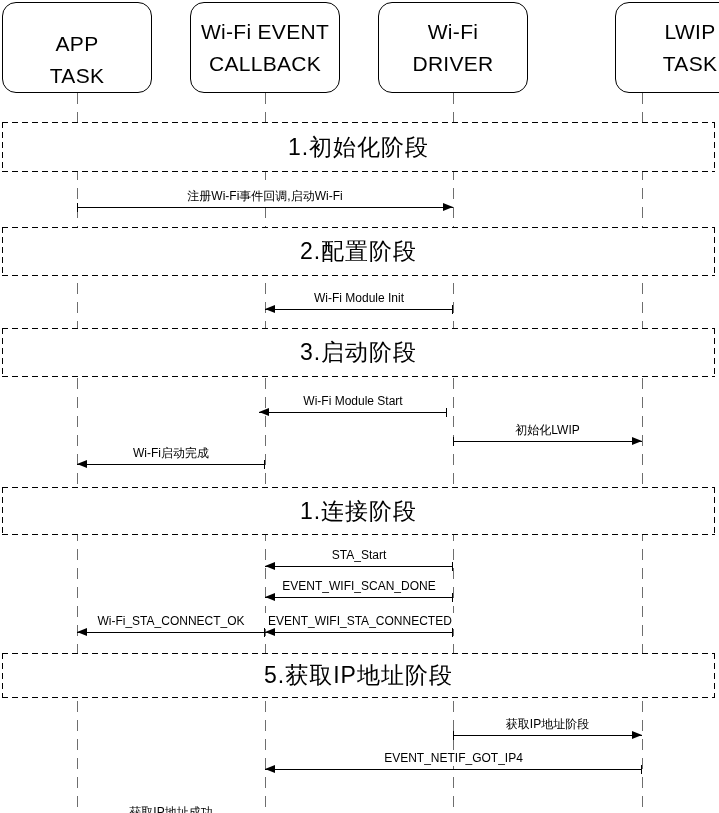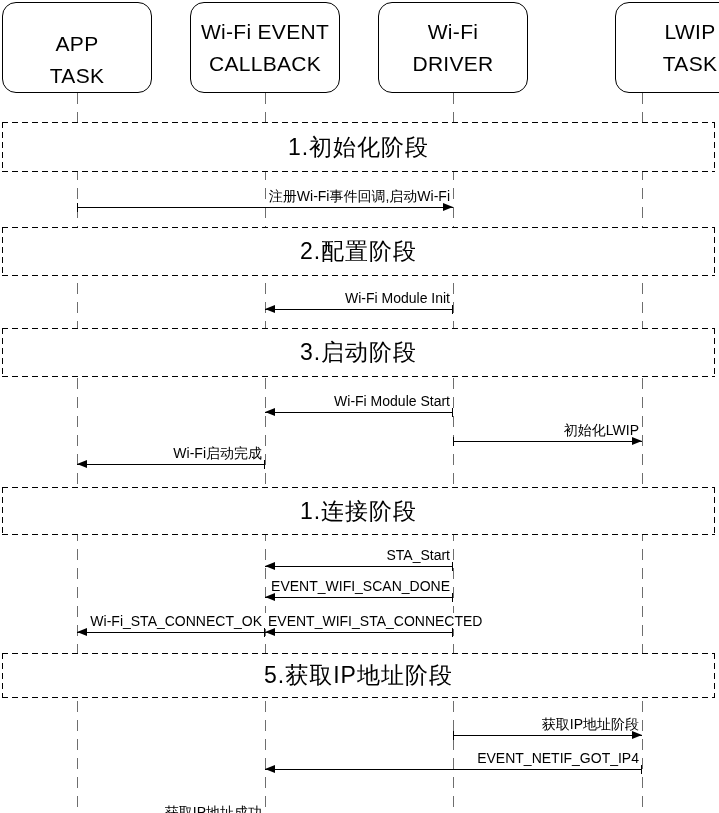--- a/index.html
+++ b/index.html
@@ -27,22 +27,22 @@
       repeating-linear-gradient(90deg,#000 0 6px,transparent 6px 10px),
       repeating-linear-gradient(180deg,#000 0 6px,transparent 6px 10px),
       repeating-linear-gradient(180deg,#000 0 6px,transparent 6px 10px);
     background-size:100% 1px,100% 1px,1px 100%,1px 100%;
     background-position:left top,left bottom,left top,right top;
     background-repeat:no-repeat;
   }
   .band-label{font-size:23px;letter-spacing:1px;}
   .msg{position:absolute;height:20px;z-index:3;}
   .msg-label-wrap{
-    position:absolute;left:0;right:0;bottom:4px;text-align:right;
-    white-space:nowrap;line-height:16px;font-size:14px;
+    position:absolute;left:0;right:0;bottom:4px;text-align:center;
+    white-space:nowrap;line-height:16px;font-size:12px;
   }
   .msg-label{display:inline-block;background:#fff;padding:0 3px;}
   .msg-line{position:absolute;left:0;right:0;bottom:0;height:1px;background:#000;}
   .arrow-head{position:absolute;bottom:-3px;width:0;height:0;
     border-top:4px solid transparent;border-bottom:4px solid transparent;}
   .arrow-head.left{left:0;border-right:10px solid #000;}
   .arrow-head.right{right:0;border-left:10px solid #000;}
   .tail-tick{position:absolute;bottom:-4px;width:1px;height:9px;background:#000;}
 </style>
 </head>
@@ -89,21 +89,21 @@
       <div class="msg-line"></div>
       <div class="arrow-head right"></div>
       <div class="tail-tick" style="left: 0px;"></div>
     </div>
     <div class="msg" style="left: 265px; top: 290px; width: 188px;">
       <div class="msg-label-wrap"><div class="msg-label">Wi-Fi Module Init</div></div>
       <div class="msg-line"></div>
       <div class="arrow-head left"></div>
       <div class="tail-tick" style="left: 187px;"></div>
     </div>
-    <div class="msg" style="left: 265px; top: 393px; width: 188px;">
+    <div class="msg" style="left: 259px; top: 393px; width: 188px;">
       <div class="msg-label-wrap"><div class="msg-label">Wi-Fi Module Start</div></div>
       <div class="msg-line"></div>
       <div class="arrow-head left"></div>
       <div class="tail-tick" style="left: 187px;"></div>
     </div>
     <div class="msg" style="left: 453px; top: 422px; width: 189px;">
       <div class="msg-label-wrap"><div class="msg-label">初始化LWIP</div></div>
       <div class="msg-line"></div>
       <div class="arrow-head right"></div>
       <div class="tail-tick" style="left: 0px;"></div>

